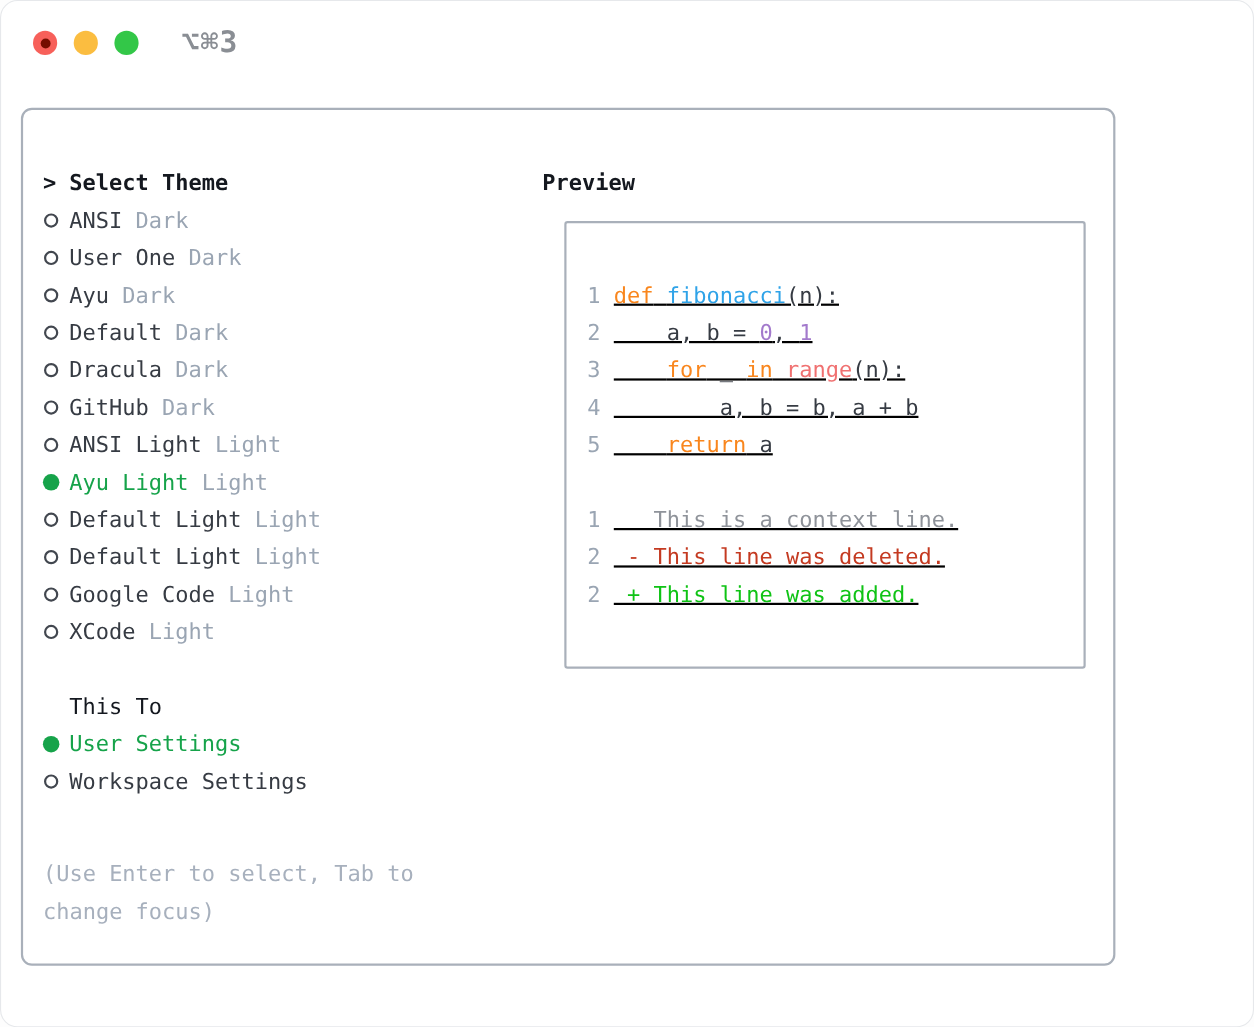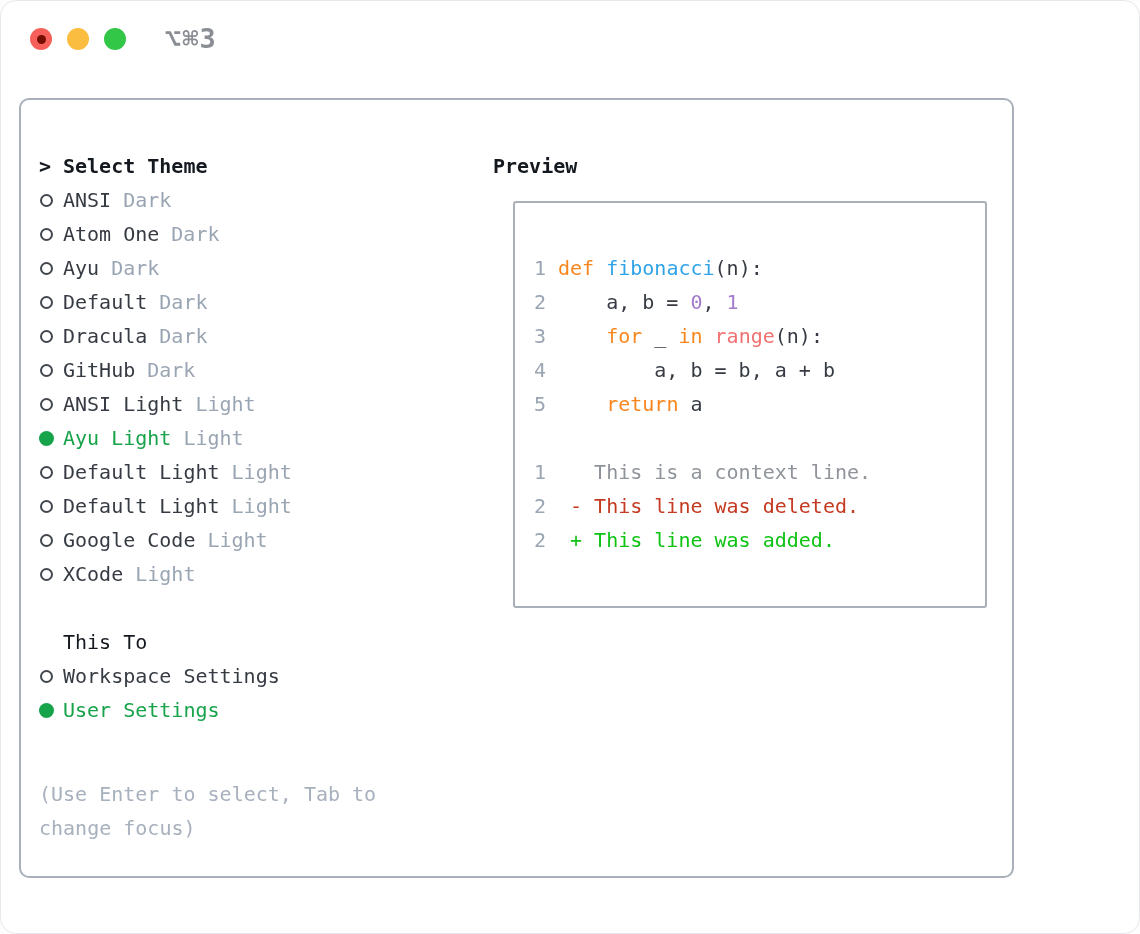--- a/index.html
+++ b/index.html
@@ -62,21 +62,21 @@
     margin-top:50px;width:402px;
     font-size:20px;line-height:34px;color:var(--help);
   }
   
   .preview-label{
     position:absolute;left:472px;top:49px;height:34px;line-height:34px;
     font-size:20px;font-weight:700;color:var(--ink);
   }
   .pbox{
     position:absolute;left:492px;top:101px;width:474px;height:407px;
-    border:2px solid var(--border);border-radius:3px;background:#fff;
+    border:2px solid var(--border);border-radius:3px;background:#fff;text-decoration:underline;
   }
   .code{padding:48px 0 0 7px;}
   .cline{height:34px;line-height:34px;font-size:20px;white-space:pre;}
   .ln{display:inline-block;width:24px;margin-right:12px;text-align:right;color:var(--muted);}
   .c-code{color:var(--text);}
   .c-keyword{color:var(--kw);}
   .c-function{color:var(--fn);}
   .c-number{color:var(--num);}
   .c-builtin{color:var(--bi);}
   .c-context{color:var(--ctx);}
@@ -102,43 +102,43 @@
   <div class="panel">
 
     <div class="left-col">
       <div class="row">
         <span class="mark"><span class="prompt">&gt;</span></span>
         <span class="htext">Select Theme</span>
       </div>
 
       <div>
           <div class="row"><span class="mark"><span class="ring"></span></span><span class="label">ANSI</span><span class="tag">Dark</span></div>
-          <div class="row"><span class="mark"><span class="ring"></span></span><span class="label">Atom One</span><span class="tag">Dark</span></div>
+          <div class="row"><span class="mark"><span class="ring"></span></span><span class="label">User One</span><span class="tag">Dark</span></div>
           <div class="row"><span class="mark"><span class="ring"></span></span><span class="label">Ayu</span><span class="tag">Dark</span></div>
           <div class="row"><span class="mark"><span class="ring"></span></span><span class="label">Default</span><span class="tag">Dark</span></div>
           <div class="row"><span class="mark"><span class="ring"></span></span><span class="label">Dracula</span><span class="tag">Dark</span></div>
           <div class="row"><span class="mark"><span class="ring"></span></span><span class="label">GitHub</span><span class="tag">Dark</span></div>
           <div class="row"><span class="mark"><span class="ring"></span></span><span class="label">ANSI Light</span><span class="tag">Light</span></div>
           <div class="row"><span class="mark"><span class="dot"></span></span><span class="label sel">Ayu Light</span><span class="tag">Light</span></div>
           <div class="row"><span class="mark"><span class="ring"></span></span><span class="label">Default Light</span><span class="tag">Light</span></div>
           <div class="row"><span class="mark"><span class="ring"></span></span><span class="label">Default Light</span><span class="tag">Light</span></div>
           <div class="row"><span class="mark"><span class="ring"></span></span><span class="label">Google Code</span><span class="tag">Light</span></div>
           <div class="row"><span class="mark"><span class="ring"></span></span><span class="label">XCode</span><span class="tag">Light</span></div>
         </div>
 
       <div class="row spacer"></div>
 
       <div class="row">
         <span class="mark"></span>
         <span class="atext">This To</span>
       </div>
 
       <div>
+          <div class="row"><span class="mark"><span class="dot"></span></span><span class="label sel">User Settings</span></div>
           <div class="row"><span class="mark"><span class="ring"></span></span><span class="label">Workspace Settings</span></div>
-          <div class="row"><span class="mark"><span class="dot"></span></span><span class="label sel">User Settings</span></div>
         </div>
 
       <div class="help">(Use Enter to select, Tab to change focus)</div>
     </div>
 
     <div class="preview-label">Preview</div>
 
     <div class="pbox">
       <div class="code">
           <div class="cline"><span class="ln">1</span><span class="c-keyword">def</span><span class="c-code"> </span><span class="c-function">fibonacci</span><span class="c-code">(n):</span></div>

